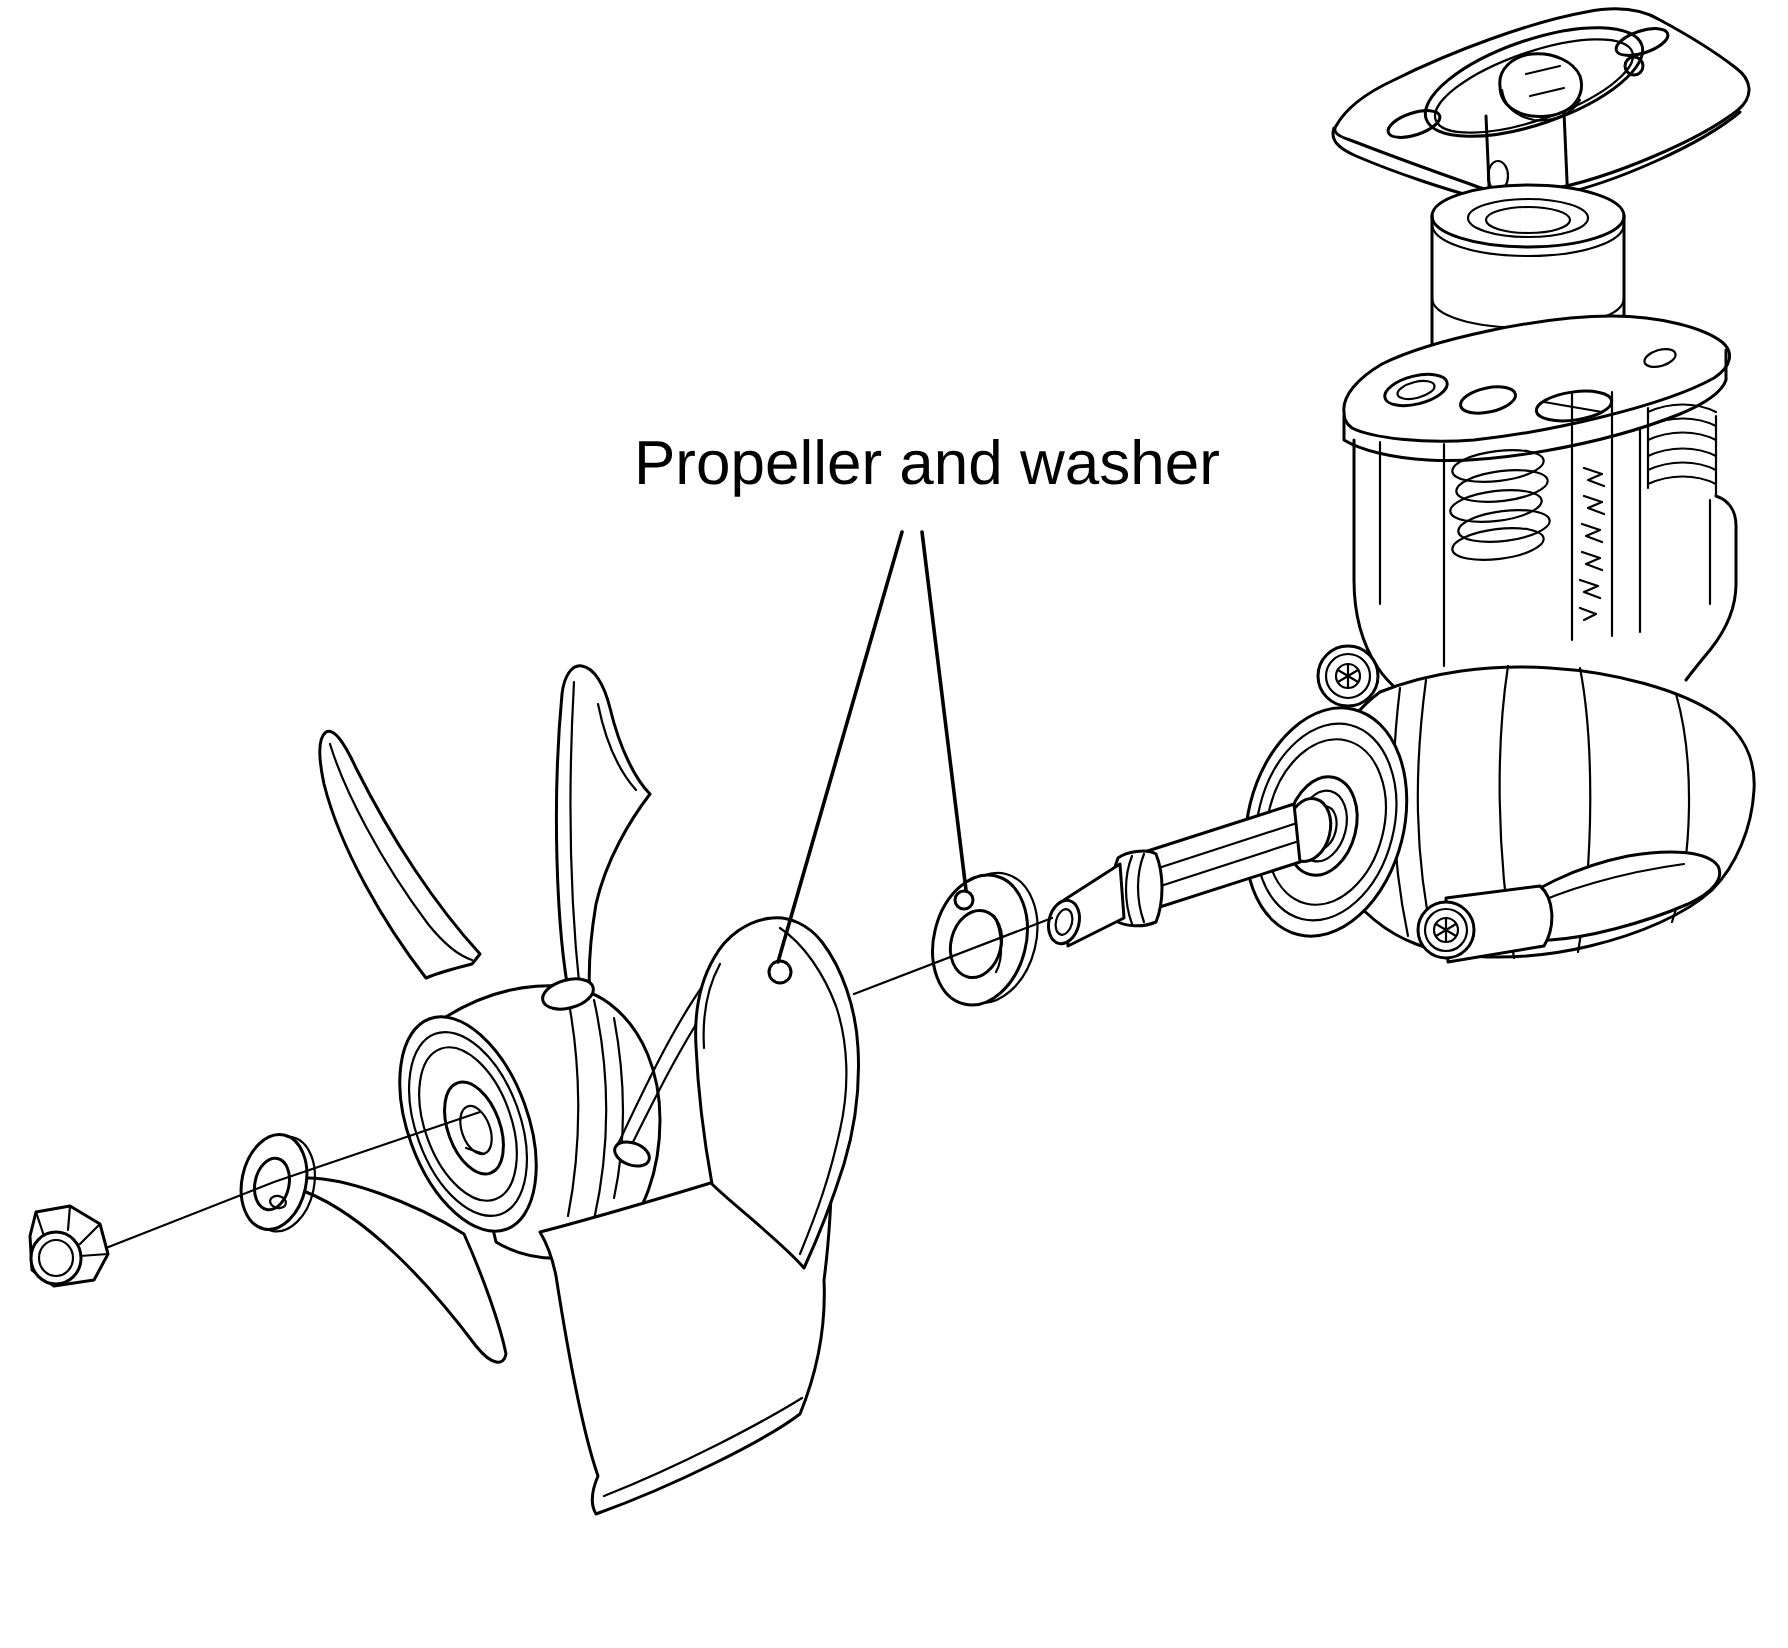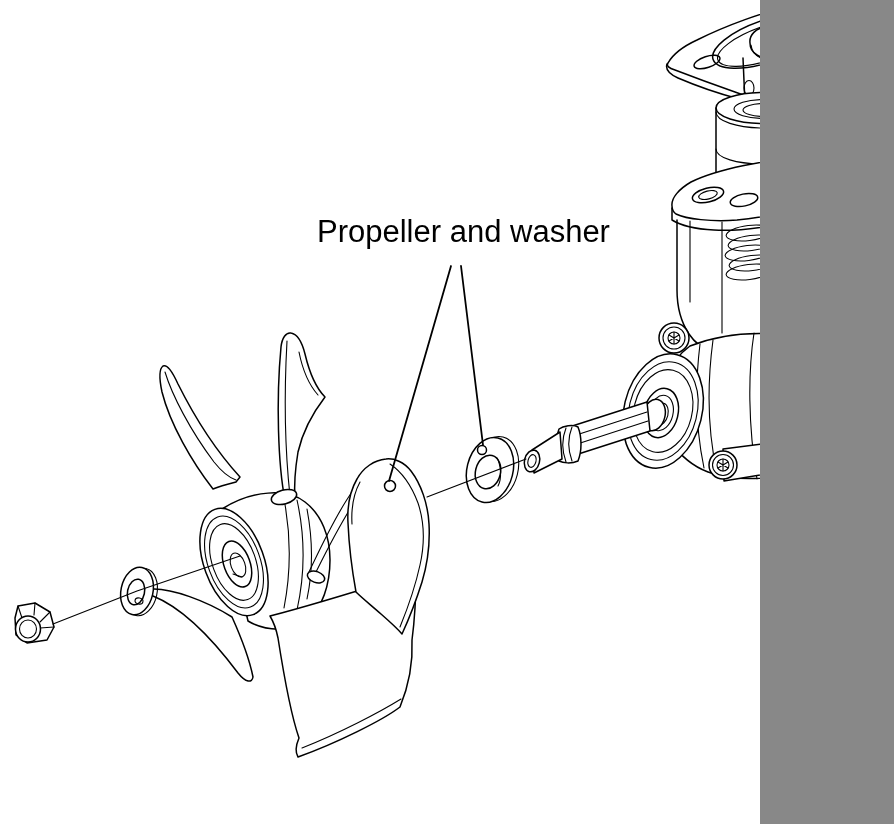--- a/index.html
+++ b/index.html
@@ -1,17 +1,17 @@
 <!DOCTYPE html>
 <html style="--bg: #ffffff; --line: #000000;"><head>
 <meta charset="utf-8">
 <style>
   html,body{margin:0;padding:0;background:#888;}
   .canvas{
-    width:760px;height:824px;
+    width:894px;height:824px;
     background:var(--bg,#fff);
     position:relative;overflow:hidden;
     font-family:"Liberation Sans", sans-serif;
   }
   svg{display:block}
   
   svg path, svg ellipse, svg circle, svg line{
     stroke:var(--line,#000);
     fill:none;
     stroke-width:1.5;

